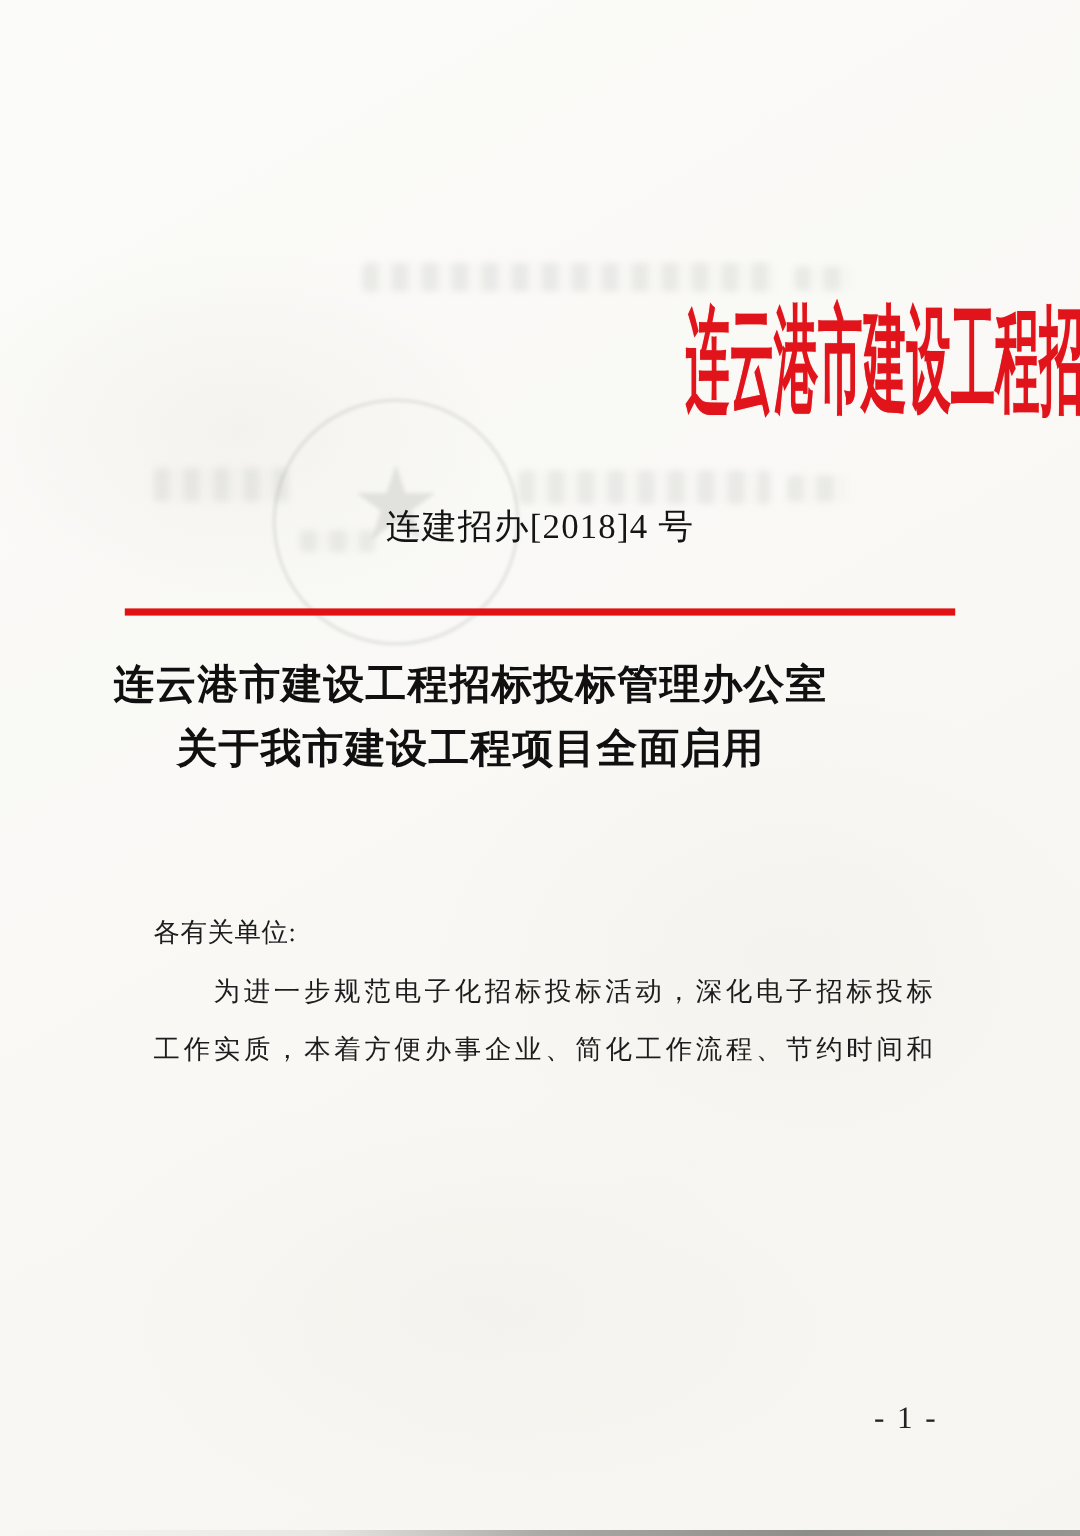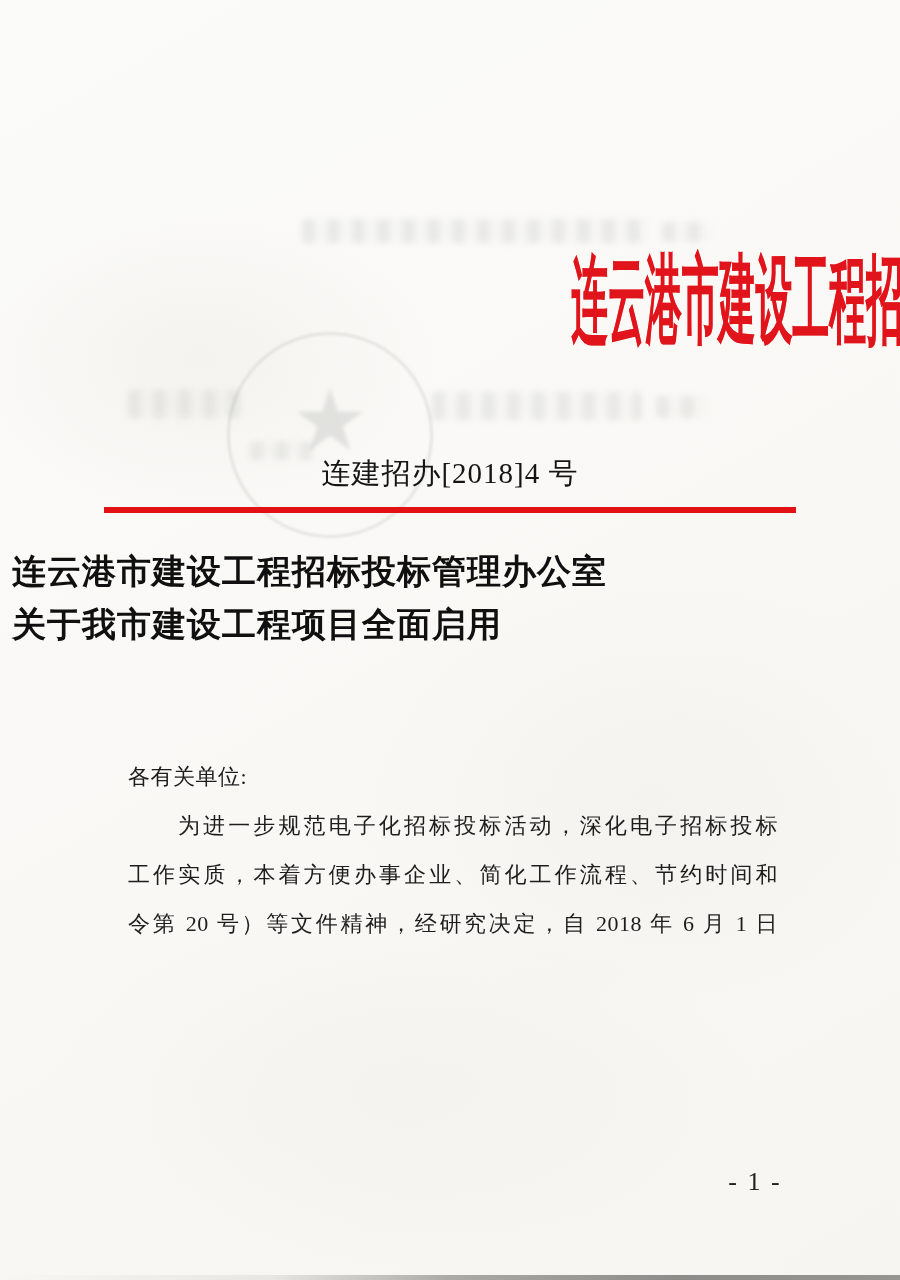--- a/index.html
+++ b/index.html
@@ -59,41 +59,41 @@
   .stamp-star{
     position:absolute;left:0;top:42px;width:200px;
     text-align:center;
     font-family:"DejaVu Sans",sans-serif;
     font-size:86px;line-height:1;
     color:rgba(146,151,146,0.22);
     filter:blur(1.5px);
   }
 
   .doc-number{
-    position:absolute;top:456px;left:0;width:900px;
+    position:absolute;top:422px;left:0;width:900px;
     text-align:center;
     font-size:29px;line-height:34px;
     letter-spacing:1px;
     color:#151515;
   }
 
   .red-line{
     position:absolute;top:507px;left:104px;
     width:692px;height:6px;
     background:#e11114;
   }
 
   .doc-title{
     position:absolute;top:545px;left:0;width:784px;
+    text-align:center;
     font-family:"Liberation Sans",sans-serif;
     font-weight:bold;
     font-size:34px;line-height:53px;
     letter-spacing:1px;
     color:#101010;
-    padding-left:12px;
   }
 
   .body-block{
     position:absolute;top:752px;left:128px;width:650px;
     font-size:22px;line-height:49px;
     letter-spacing:0.5px;
     color:#1d1d1d;
   }
   .b-line{height:49px;white-space:nowrap;}
   .just{text-align:justify;text-align-last:justify;}
@@ -142,20 +142,19 @@
 
   <div class="doc-title">
     <div>连云港市建设工程招标投标管理办公室</div>
     <div>关于我市建设工程项目全面启用</div>
   </div>
 
   <div class="body-block">
     <div class="b-line">各有关单位:</div>
     <div class="b-line just ind">为进一步规范电子化招标投标活动，深化电子招标投标</div>
     <div class="b-line just">工作实质，本着方便办事企业、简化工作流程、节约时间和</div>
-    <div class="b-line just">令第 20 号）等文件精神，经研究决定，自 2018 年 6 月 1 日</div>
   </div>
 
   <div class="page-number">- 1 -</div>
 
   <div class="bottom-edge"></div>
 
 </div>
 
 </body></html>

